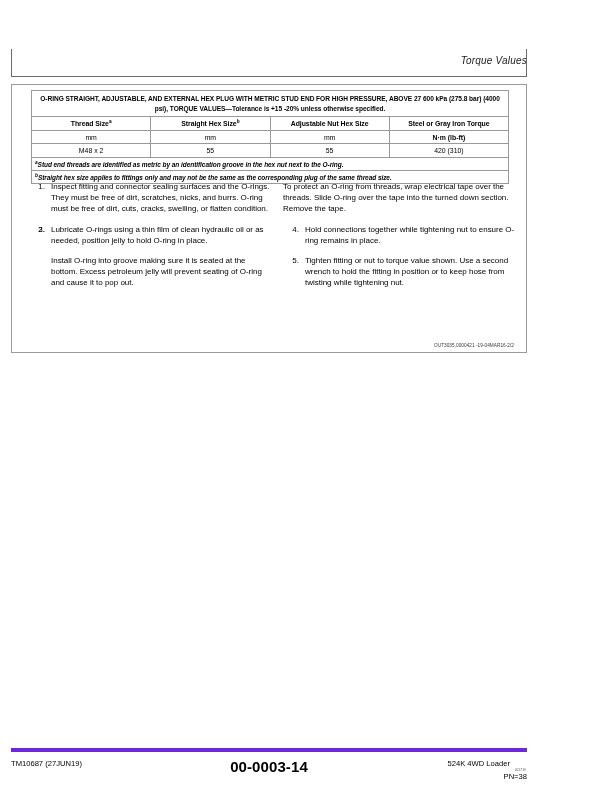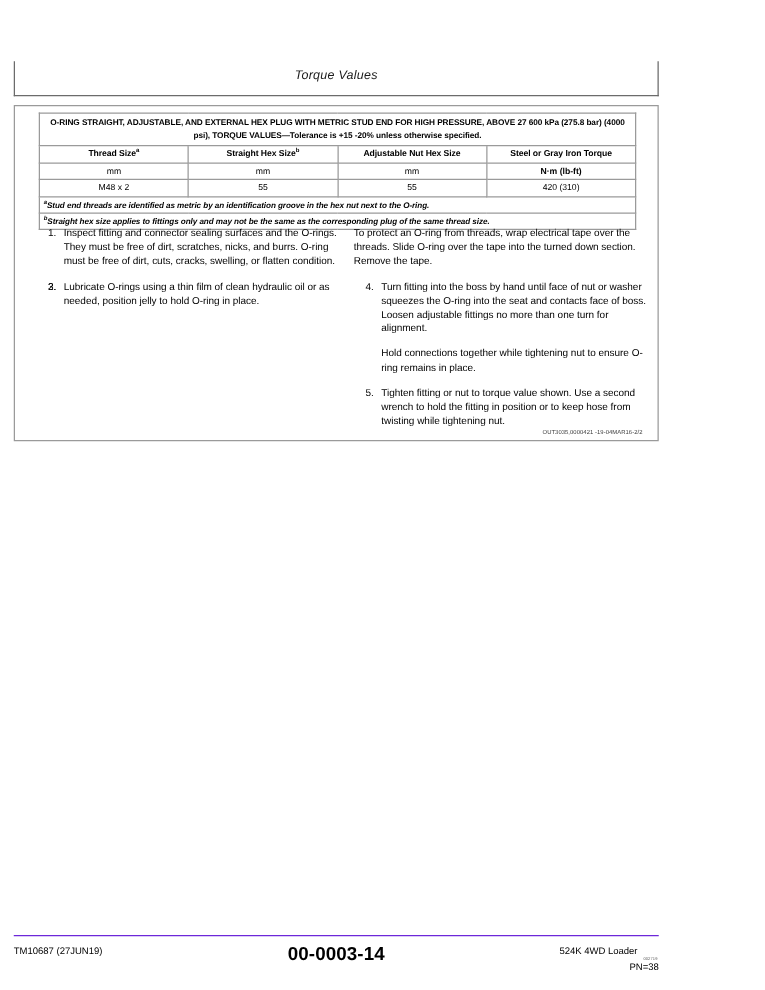--- a/index.html
+++ b/index.html
@@ -35,21 +35,21 @@
     height: 28px;
     background: #6b6b6b;
   }
   .page-header::before { left: 0; }
   .page-header::after  { right: 0; }
   .page-header-title {
     position: absolute;
     left: 0;
     right: 0;
     top: 6px;
-    text-align: center;
+    text-align: right;
     font-style: italic;
     font-size: 10px;
     letter-spacing: 0.2px;
     color: #1a1a1a;
   }
 
   
   .content-frame {
     position: absolute;
     left: 11px;
@@ -175,21 +175,21 @@
     color: #3a3a3a;
     letter-spacing: 0.05px;
   }
 
   
   .page-footer {
     position: absolute;
     left: 11px;
     top: 748px;
     width: 516px;
-    border-top: 1px solid #6d28d9;
+    border-top: 4px solid #6d28d9;
     box-sizing: border-box;
   }
   .footer-left {
     position: absolute;
     left: 0;
     top: 7px;
     font-size: 7.6px;
   }
   .footer-center {
     position: absolute;
@@ -273,27 +273,27 @@
         <span class="step-num">1.</span>
         <span>Inspect fitting and connector sealing surfaces and the O-rings.  They must be free of dirt, scratches, nicks, and burrs.  O-ring must be free of dirt, cuts, cracks, swelling, or flatten condition.</span>
       </div>
       <div class="step">
         <span class="step-num">2.</span>
       </div>
       <div class="step">
         <span class="step-num">3.</span>
         <span>Lubricate O-rings using a thin film of clean hydraulic oil or as needed, position jelly to hold O-ring in place.</span>
       </div>
+      <div class="step-cont">Install O-ring into groove making sure it is seated at the bottom.  Excess petroleum jelly will prevent seating of O-ring and cause it to pop out.</div>
     </div>
 
     <div class="col col-right">
       <div class="para-plain">To protect an O-ring from threads, wrap electrical tape over the threads.  Slide O-ring over the tape into the turned down section.  Remove the tape.</div>
       <div class="step">
         <span class="step-num">4.</span>
-        <span>Turn fitting into the boss by hand until face of nut or washer squeezes the O-ring into the seat and contacts face of boss.  Loosen adjustable fittings no more than one turn for alignment.</span>
       </div>
       <div class="step-cont">Hold connections together while tightening nut to ensure O-ring remains in place.</div>
       <div class="step">
         <span class="step-num">5.</span>
         <span>Tighten fitting or nut to torque value shown.  Use a second wrench to hold the fitting in position or to keep hose from twisting while tightening nut.</span>
       </div>
     </div>
 
   </div>
 

